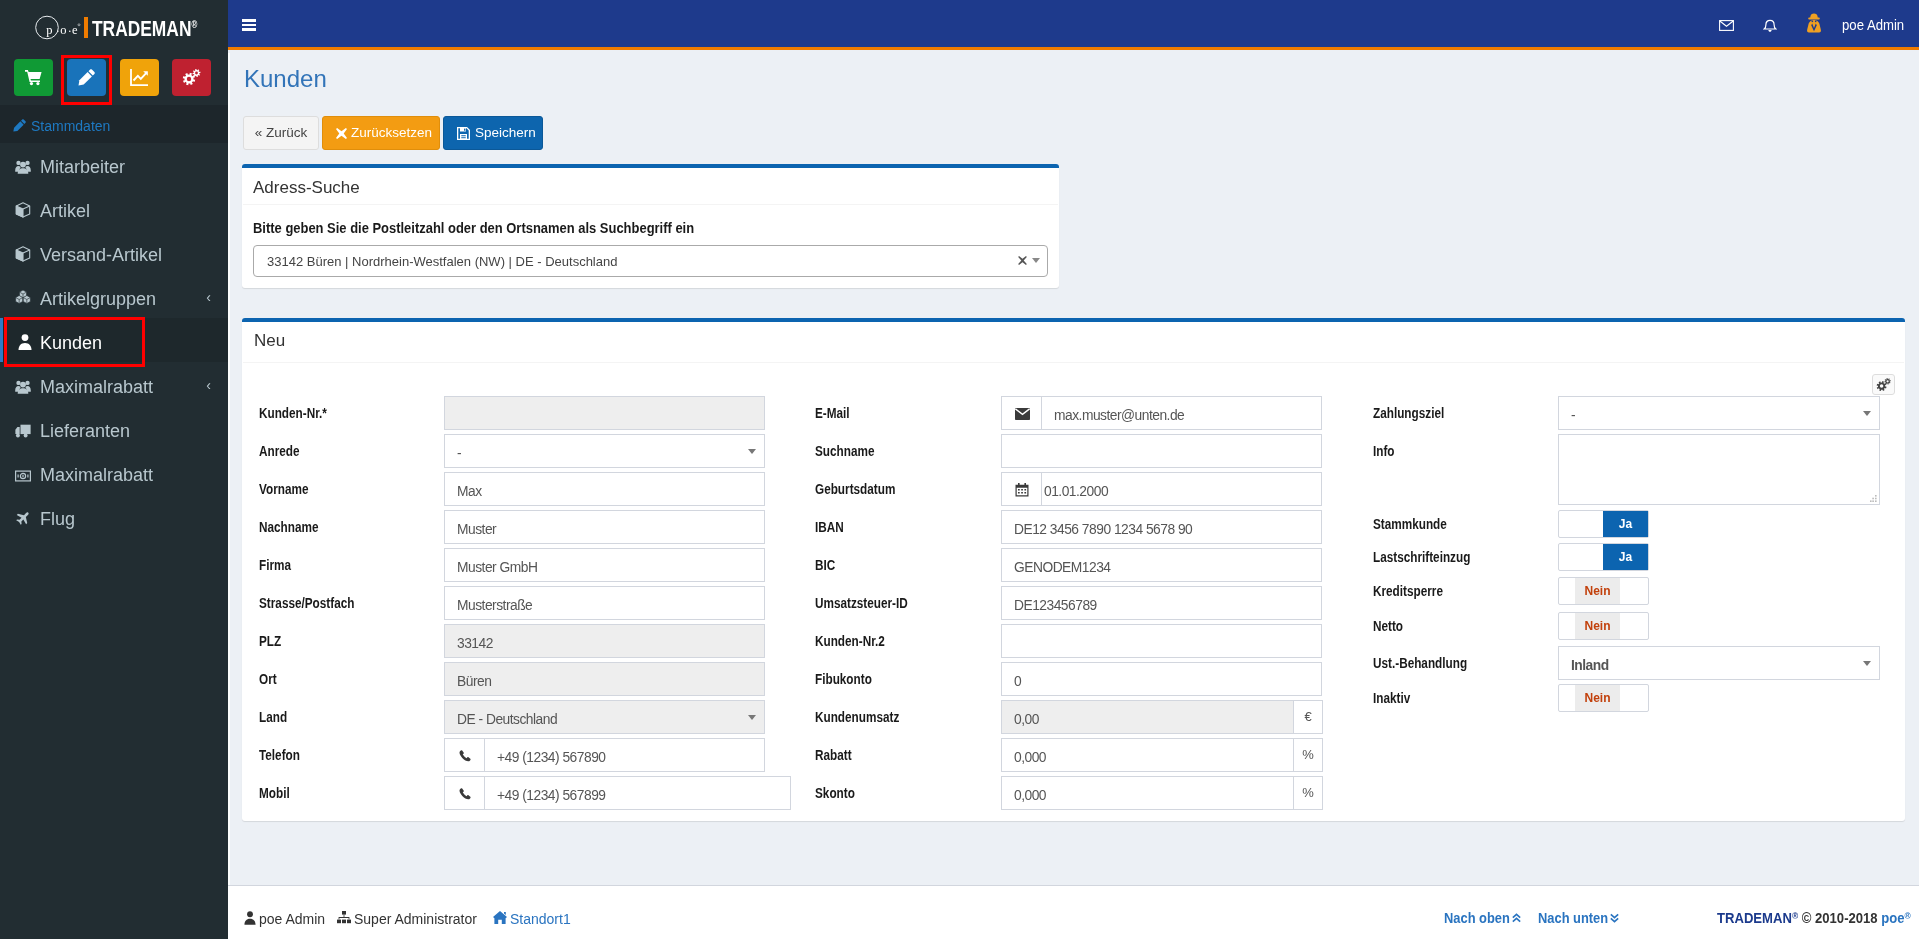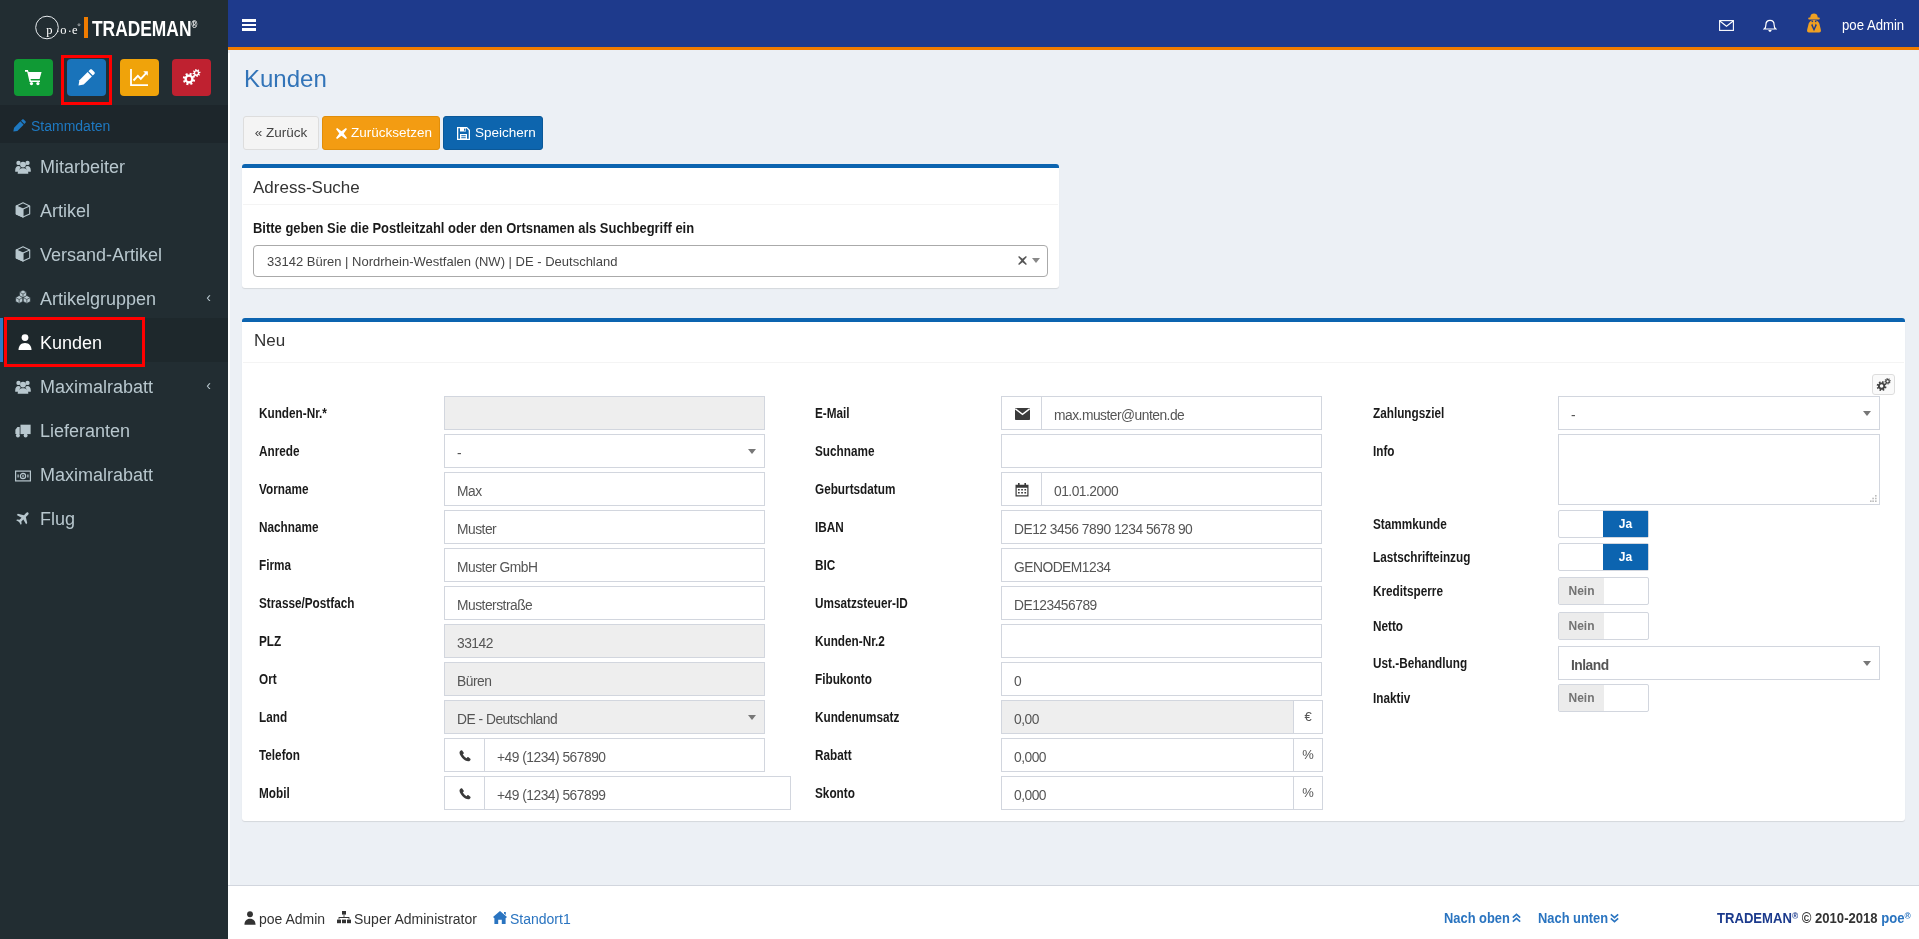--- a/index.html
+++ b/index.html
@@ -20,21 +20,21 @@
 
 .panel { position:absolute; background:#fff; border-top:4px solid #0c64b0; border-radius:3px; box-shadow:0 1px 1px rgba(0,0,0,0.1); }
 label.fl { position:absolute; font-weight:bold; color:#1a1a1a; font-size:14px; transform:scaleX(0.84); transform-origin:0 0; white-space:nowrap; }
 .inp { position:absolute; height:34px; background:#fff; border:1px solid #d2d6de; border-radius:0; font-size:13.8px; color:#555; line-height:38px; padding-left:12px; letter-spacing:-0.5px; white-space:nowrap; }
 .inp.dis { background:#eee; }
 .sel-caret { position:absolute; width:0; height:0; border-left:4px solid transparent; border-right:4px solid transparent; border-top:5px solid #777; }
 .addon { position:absolute; height:34px; background:#fff; border:1px solid #d2d6de; }
 .tog { position:absolute; width:91px; height:28px; border:1px solid #d2d6de; background:#fff; border-radius:2px; }
 .tog .half { position:absolute; top:0; width:45px; height:26px; font-weight:bold; font-size:12px; text-align:center; line-height:26px; }
 .tog .ja { right:0; background:#0c64b0; color:#fff; }
-.tog .nein { left:0; background:#ececec; color:#737373; }
+.tog .nein { left:16px; background:#ececec; color:#c2410c; }
 
 #footer { position:absolute; left:228px; top:885px; width:1691px; height:54px; background:#fff; border-top:1px solid #d2d6de; color:#333; }
 </style>
 </head>
 <body>
 <div id="navbar"></div>
 <div id="sidebar"></div>
 <div id="content-bg" class="abs" style="left:228px; top:53px; width:1691px; height:832px; background:#ecf0f5;"></div>
 <div class="abs" style="left:228px; top:53px; width:2px; height:832px; background:#fdfefe; z-index:4;"></div>
 <div id="footer"></div>
@@ -320,21 +320,21 @@
           <rect x="3" y="6" width="1.7" height="1.5"></rect>
           <rect x="6.2" y="6" width="1.7" height="1.5"></rect>
           <rect x="9.4" y="6" width="1.7" height="1.5"></rect>
           <rect x="3" y="9" width="1.7" height="1.5"></rect>
           <rect x="6.2" y="9" width="1.7" height="1.5"></rect>
           <rect x="9.4" y="9" width="1.7" height="1.5"></rect>
         </g>
       </g>
     </svg>
   </div>
-<div class="inp" style="left:1041px; top:472px; width:281px; z-index:2; padding-left:12px;">01.01.2000</div>
+<div class="inp" style="left:1041px; top:472px; width:281px; z-index:2; padding-left:2px;">01.01.2000</div>
 <div class="inp" style="left:1001px; top:510px; width:321px; z-index:2; padding-left:12px;">DE12 3456 7890 1234 5678 90</div>
 <div class="inp" style="left:1001px; top:548px; width:321px; z-index:2; padding-left:12px;">GENODEM1234</div>
 <div class="inp" style="left:1001px; top:586px; width:321px; z-index:2; padding-left:12px;">DE123456789</div>
 <div class="inp" style="left:1001px; top:624px; width:321px; z-index:2; padding-left:12px;"></div>
 <div class="inp" style="left:1001px; top:662px; width:321px; z-index:2; padding-left:12px;">0</div>
 <div class="inp dis" style="left:1001px; top:700px; width:293px; z-index:2; padding-left:12px;">0,00</div>
 <div class="addon" style="left:1293px; top:700px; width:30px; z-index:2; text-align:center; line-height:32px; font-size:13px; color:#555;">€</div>
 <div class="inp" style="left:1001px; top:738px; width:293px; z-index:2; padding-left:12px;">0,000</div>
 <div class="addon" style="left:1293px; top:738px; width:30px; z-index:2; text-align:center; line-height:32px; font-size:13px; color:#555;">%</div>
 <div class="inp" style="left:1001px; top:776px; width:293px; z-index:2; padding-left:12px;">0,000</div>

